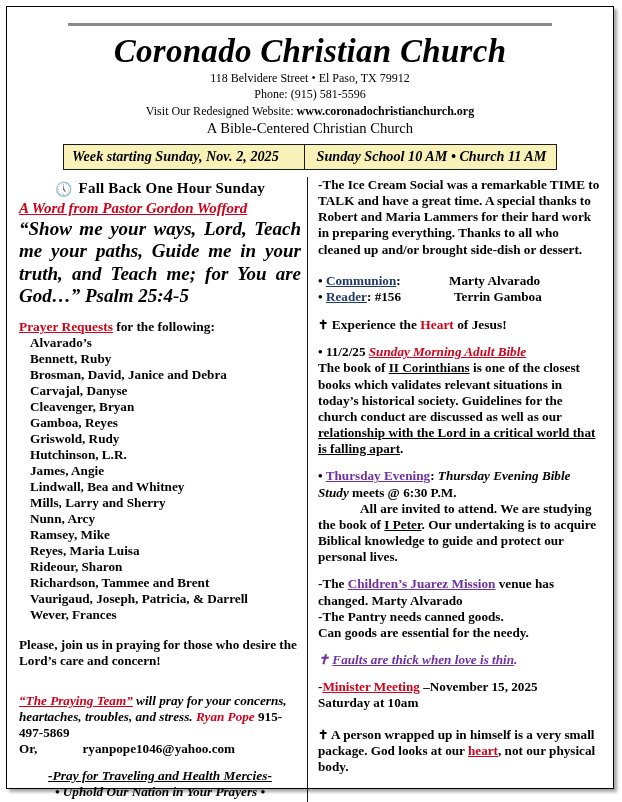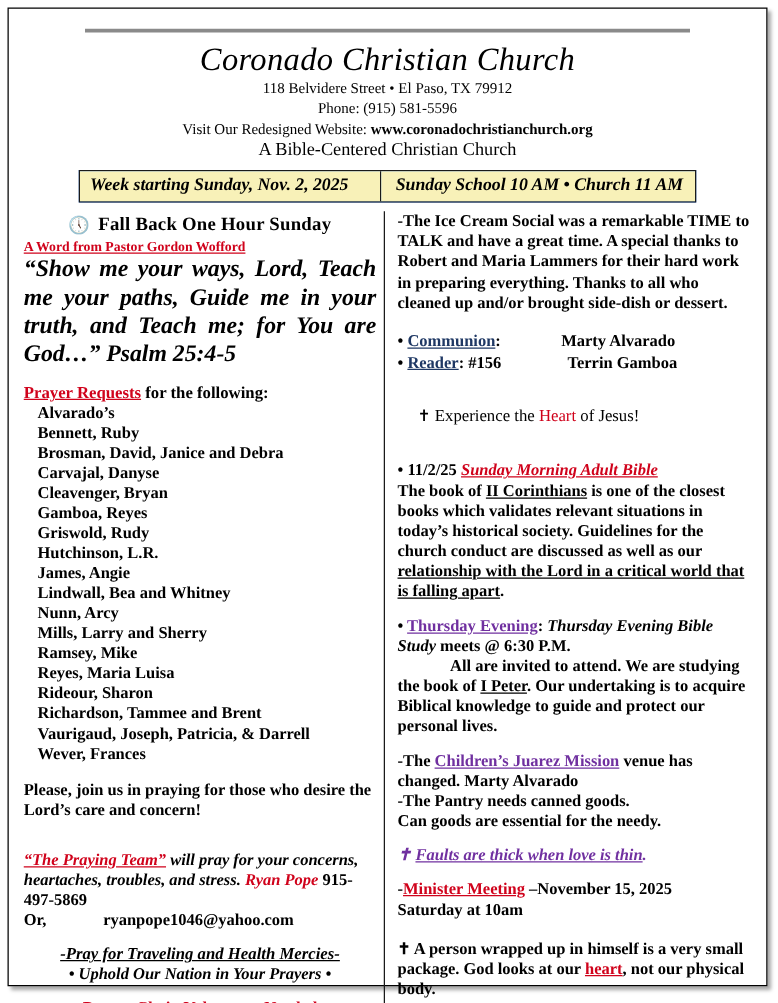--- a/index.html
+++ b/index.html
@@ -39,22 +39,22 @@
     padding-top: 16px;
     text-align: center;
   }
   .top-rule {
     width: 484px;
     height: 3px;
     background: #8a8a8a;
     margin: 0 auto 7px auto;
   }
   .church-name {
-    font-size: 26px;
-    font-weight: normal;
+    font-size: 33px;
+    font-weight: bold;
     font-style: italic;
     letter-spacing: 0.3px;
     line-height: 1.12;
     color: #000;
   }
   .addr-line {
     font-size: 12px;
     line-height: 1.36;
     color: #000;
   }
@@ -66,21 +66,21 @@
     color: #000;
   }
 
   
   .banner-row {
     display: flex;
     margin: 6px auto 0 auto;
     width: 494px;
     border: 1px solid #1a1a1a;
     box-sizing: border-box;
-    background: #3b82f6;
+    background: #0c4a6e;
   }
   .banner-cell {
     background: #f8f1b8;
     font-style: italic;
     font-weight: bold;
     font-size: 14.2px;
     padding: 3px 6px 4px 8px;
     color: #000;
     white-space: nowrap;
   }
@@ -135,25 +135,26 @@
     color: #000;
     margin: 3px 0 2px 0;
     letter-spacing: 0.2px;
   }
   .clock-icon {
     font-size: 14px;
     vertical-align: -1px;
     margin-right: 6px;
   }
   .pastor-head {
-    font-size: 11px;
+    font-size: 15px;
     font-weight: bold;
     text-decoration: underline;
     color: #d0021b;
     margin: 0 0 1px 0;
+    font-style: italic;
   }
   .verse {
     font-size: 19px;
     font-weight: bold;
     font-style: italic;
     line-height: 1.185;
     text-align: justify;
     margin: 0;
     color: #000;
   }
@@ -253,23 +254,23 @@
   }
   .role-label { width: 131px; }
   .role-label .nm {
     color: #1f3864;
     text-decoration: underline;
   }
   .role-person { flex: 1; }
   .cross { font-size: 12.5px; }
   .heart-line {
     font-size: 13.4px;
-    font-weight: normal;
-    color: #000;
-    margin: 16px;
+    font-weight: bold;
+    color: #000;
+    margin: 0;
   }
   .bible-title {
     color: #d0021b;
     font-style: italic;
     font-weight: bold;
     text-decoration: underline;
   }
   .faults-line {
     font-size: 13.2px;
     font-weight: bold;
@@ -332,22 +333,22 @@
         <div class="name">Alvarado’s</div>
         <div class="name">Bennett, Ruby</div>
         <div class="name">Brosman, David, Janice and Debra</div>
         <div class="name">Carvajal, Danyse</div>
         <div class="name">Cleavenger, Bryan</div>
         <div class="name">Gamboa, Reyes</div>
         <div class="name">Griswold, Rudy</div>
         <div class="name">Hutchinson, L.R.</div>
         <div class="name">James, Angie</div>
         <div class="name">Lindwall, Bea and Whitney</div>
+        <div class="name">Mills, Larry and Sherry</div>
         <div class="name">Nunn, Arcy</div>
-        <div class="name">Mills, Larry and Sherry</div>
         <div class="name">Ramsey, Mike</div>
         <div class="name">Reyes, Maria Luisa</div>
         <div class="name">Rideour, Sharon</div>
         <div class="name">Richardson, Tammee and Brent</div>
         <div class="name">Vaurigaud, Joseph, Patricia, &amp; Darrell</div>
         <div class="name">Wever, Frances</div>
       </div>
 
       <p class="closing-note">Please, join us in praying for those who desire the Lord’s care and concern!</p>
 

